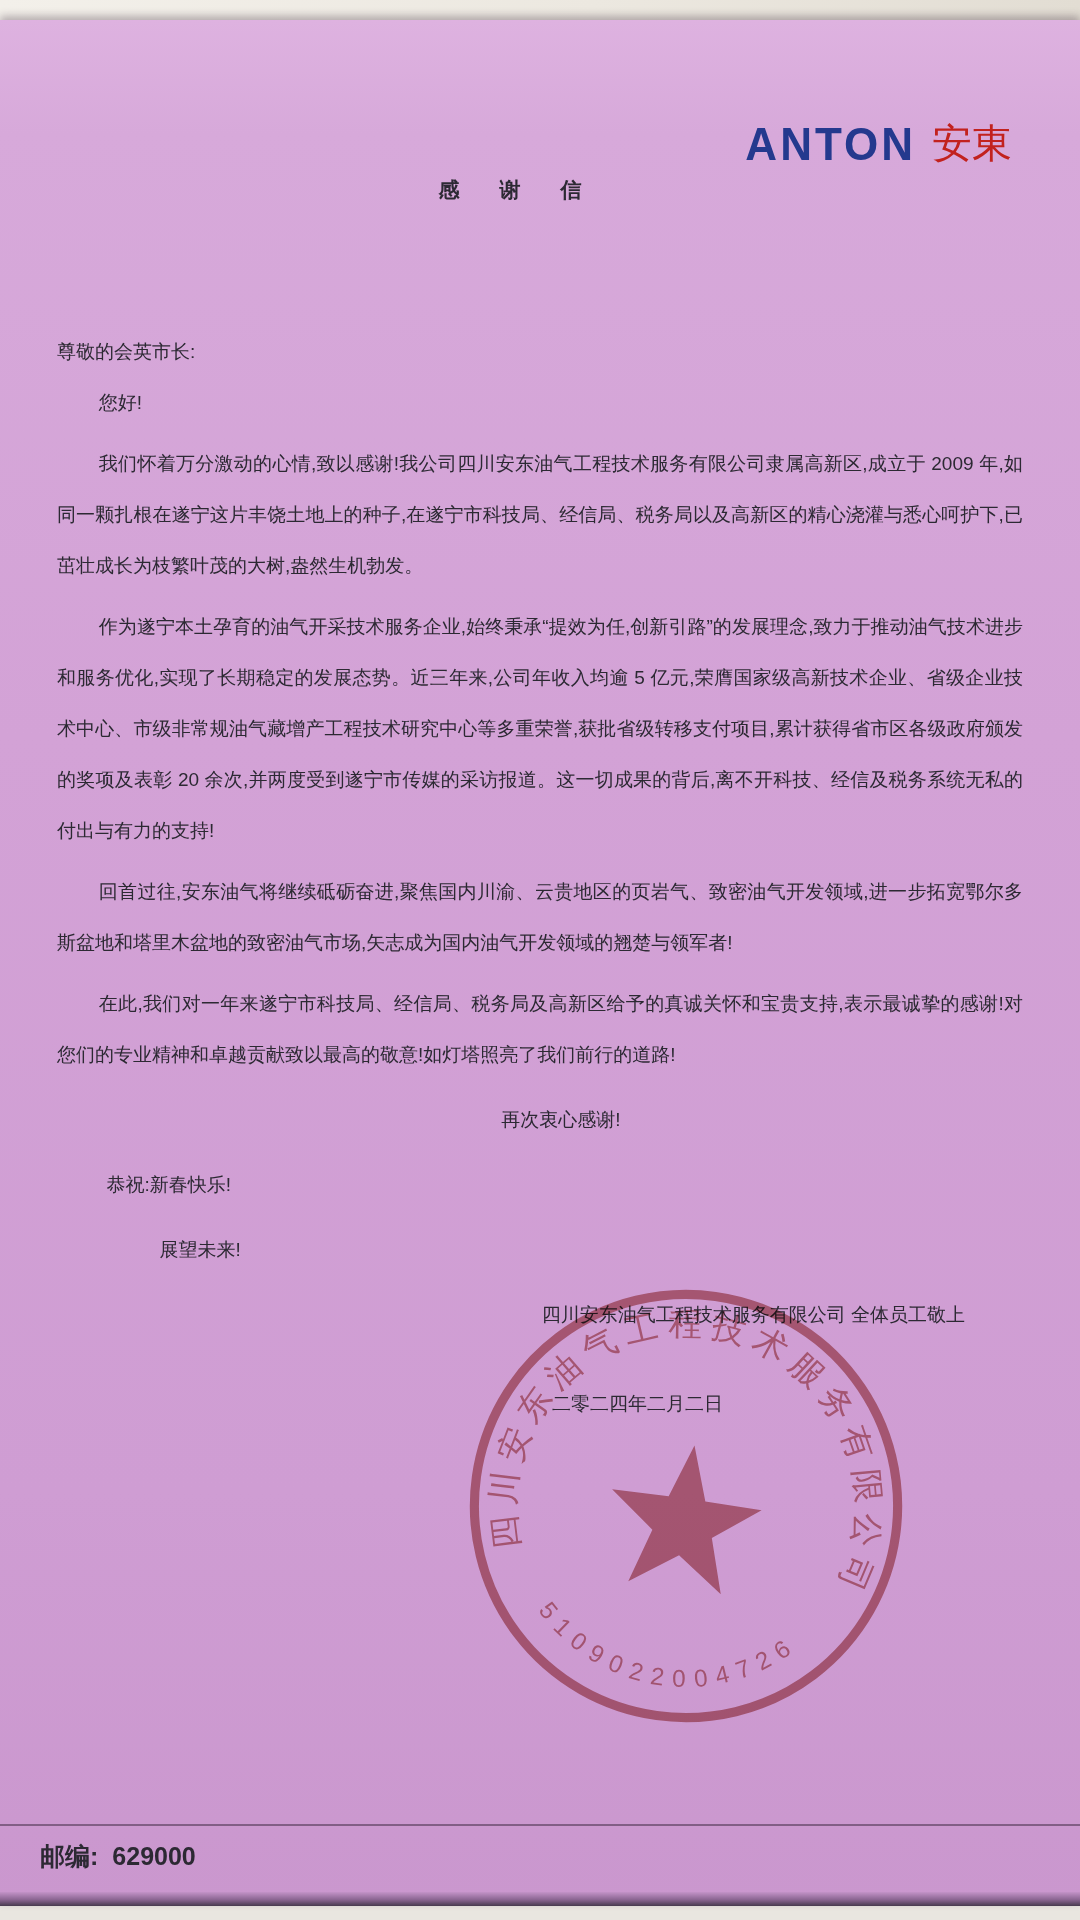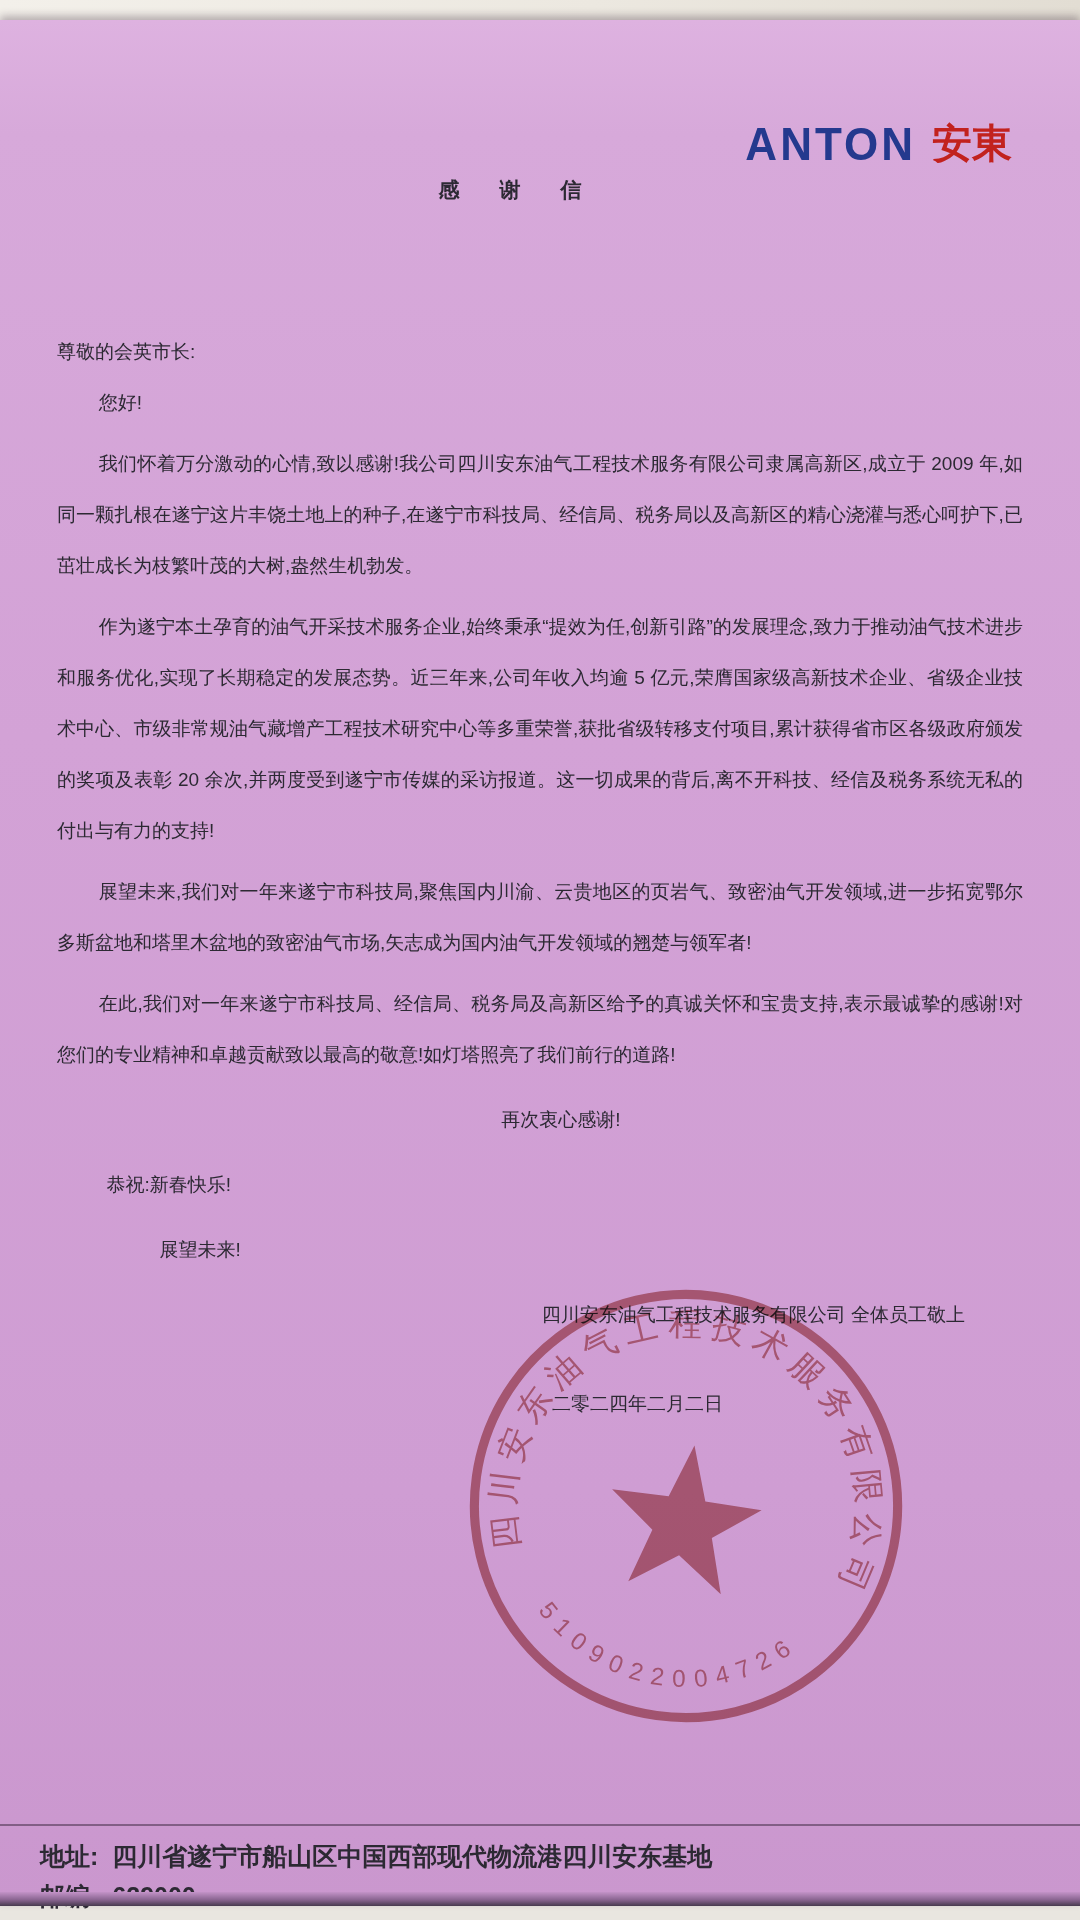--- a/index.html
+++ b/index.html
@@ -22,21 +22,21 @@
     background:linear-gradient(180deg,#c393c8 0%,#8a6591 55%,#473a4e 100%);
   }
   .brand{
     position:absolute;top:96px;right:68px;
     display:flex;align-items:center;gap:16px;
   }
   .brand-latin{
     font-size:44px;font-weight:bold;color:#24398e;letter-spacing:3px;
     transform:scaleY(1.04);
   }
-  .brand-cjk{font-size:40px;font-weight:bold;color:#c2221e;}
+  .brand-cjk{font-size:40px;font-weight:normal;color:#c2221e;}
   .title-wrap{
     position:absolute;top:156px;left:0;right:0;text-align:center;
     transform:translateX(-30px);
   }
   .title-wrap span{
     font-size:21px;font-weight:bold;color:#2c2933;
     letter-spacing:40px;margin-right:-40px;
   }
   .content{
     position:absolute;top:306px;left:57px;right:57px;
@@ -79,21 +79,21 @@
 
   <div class="title-wrap">
     <span>感谢信</span>
   </div>
 
   <div class="content">
     <p class="salutation">尊敬的会英市长:</p>
     <p class="greeting">您好!</p>
     <p class="para">我们怀着万分激动的心情,致以感谢!我公司四川安东油气工程技术服务有限公司隶属高新区,成立于 2009 年,如同一颗扎根在遂宁这片丰饶土地上的种子,在遂宁市科技局、经信局、税务局以及高新区的精心浇灌与悉心呵护下,已茁壮成长为枝繁叶茂的大树,盎然生机勃发。</p>
     <p class="para">作为遂宁本土孕育的油气开采技术服务企业,始终秉承“提效为任,创新引路”的发展理念,致力于推动油气技术进步和服务优化,实现了长期稳定的发展态势。近三年来,公司年收入均逾 5 亿元,荣膺国家级高新技术企业、省级企业技术中心、市级非常规油气藏增产工程技术研究中心等多重荣誉,获批省级转移支付项目,累计获得省市区各级政府颁发的奖项及表彰 20 余次,并两度受到遂宁市传媒的采访报道。这一切成果的背后,离不开科技、经信及税务系统无私的付出与有力的支持!</p>
-    <p class="para">展望未来,我们对一年来遂宁市科技局,聚焦国内川渝、云贵地区的页岩气、致密油气开发领域,进一步拓宽鄂尔多斯盆地和塔里木盆地的致密油气市场,矢志成为国内油气开发领域的翘楚与领军者!</p>
+    <p class="para">回首过往,安东油气将继续砥砺奋进,聚焦国内川渝、云贵地区的页岩气、致密油气开发领域,进一步拓宽鄂尔多斯盆地和塔里木盆地的致密油气市场,矢志成为国内油气开发领域的翘楚与领军者!</p>
     <p class="para">在此,我们对一年来遂宁市科技局、经信局、税务局及高新区给予的真诚关怀和宝贵支持,表示最诚挚的感谢!对您们的专业精神和卓越贡献致以最高的敬意!如灯塔照亮了我们前行的道路!</p>
     <p class="closing-1">再次衷心感谢!</p>
     <p class="closing-2">恭祝:新春快乐!</p>
     <p class="closing-3">展望未来!</p>
     <p class="signature">四川安东油气工程技术服务有限公司 全体员工敬上</p>
     <p class="dateline">二零二四年二月二日</p>
   </div>
 
   <svg class="seal" viewBox="0 0 460 460" aria-hidden="true">
     <circle cx="230" cy="230" r="208" fill="none" stroke="currentColor" stroke-width="9"></circle>
@@ -105,21 +105,18 @@
       <textPath href="#arcTop" startOffset="50%" text-anchor="middle">四川安东油气工程技术服务有限公司</textPath>
     </text>
     <text font-size="24" fill="currentColor" letter-spacing="9">
       <textPath href="#arcBottom" startOffset="50%" text-anchor="middle">5109022004726</textPath>
     </text>
     <polygon fill="currentColor" points="230,170 248.2,222.9 304.2,223.9 259.5,257.6 275.9,311.1 230,279 184.1,311.1 200.5,257.6 155.8,223.9 211.8,222.9"></polygon>
   </svg>
 
   <div class="footer">
     <p class="footer-line">
-      <span>地址:</span><span class="val">四川省遂宁市船山区中国西部现代物流港四川安东基地</span>
-    </p>
-    <p class="footer-line">
       <span>邮编:</span><span class="val">629000</span>
     </p>
   </div>
 
   <div class="paper-edge-bottom"></div>
 </div>
 
 </body></html>

